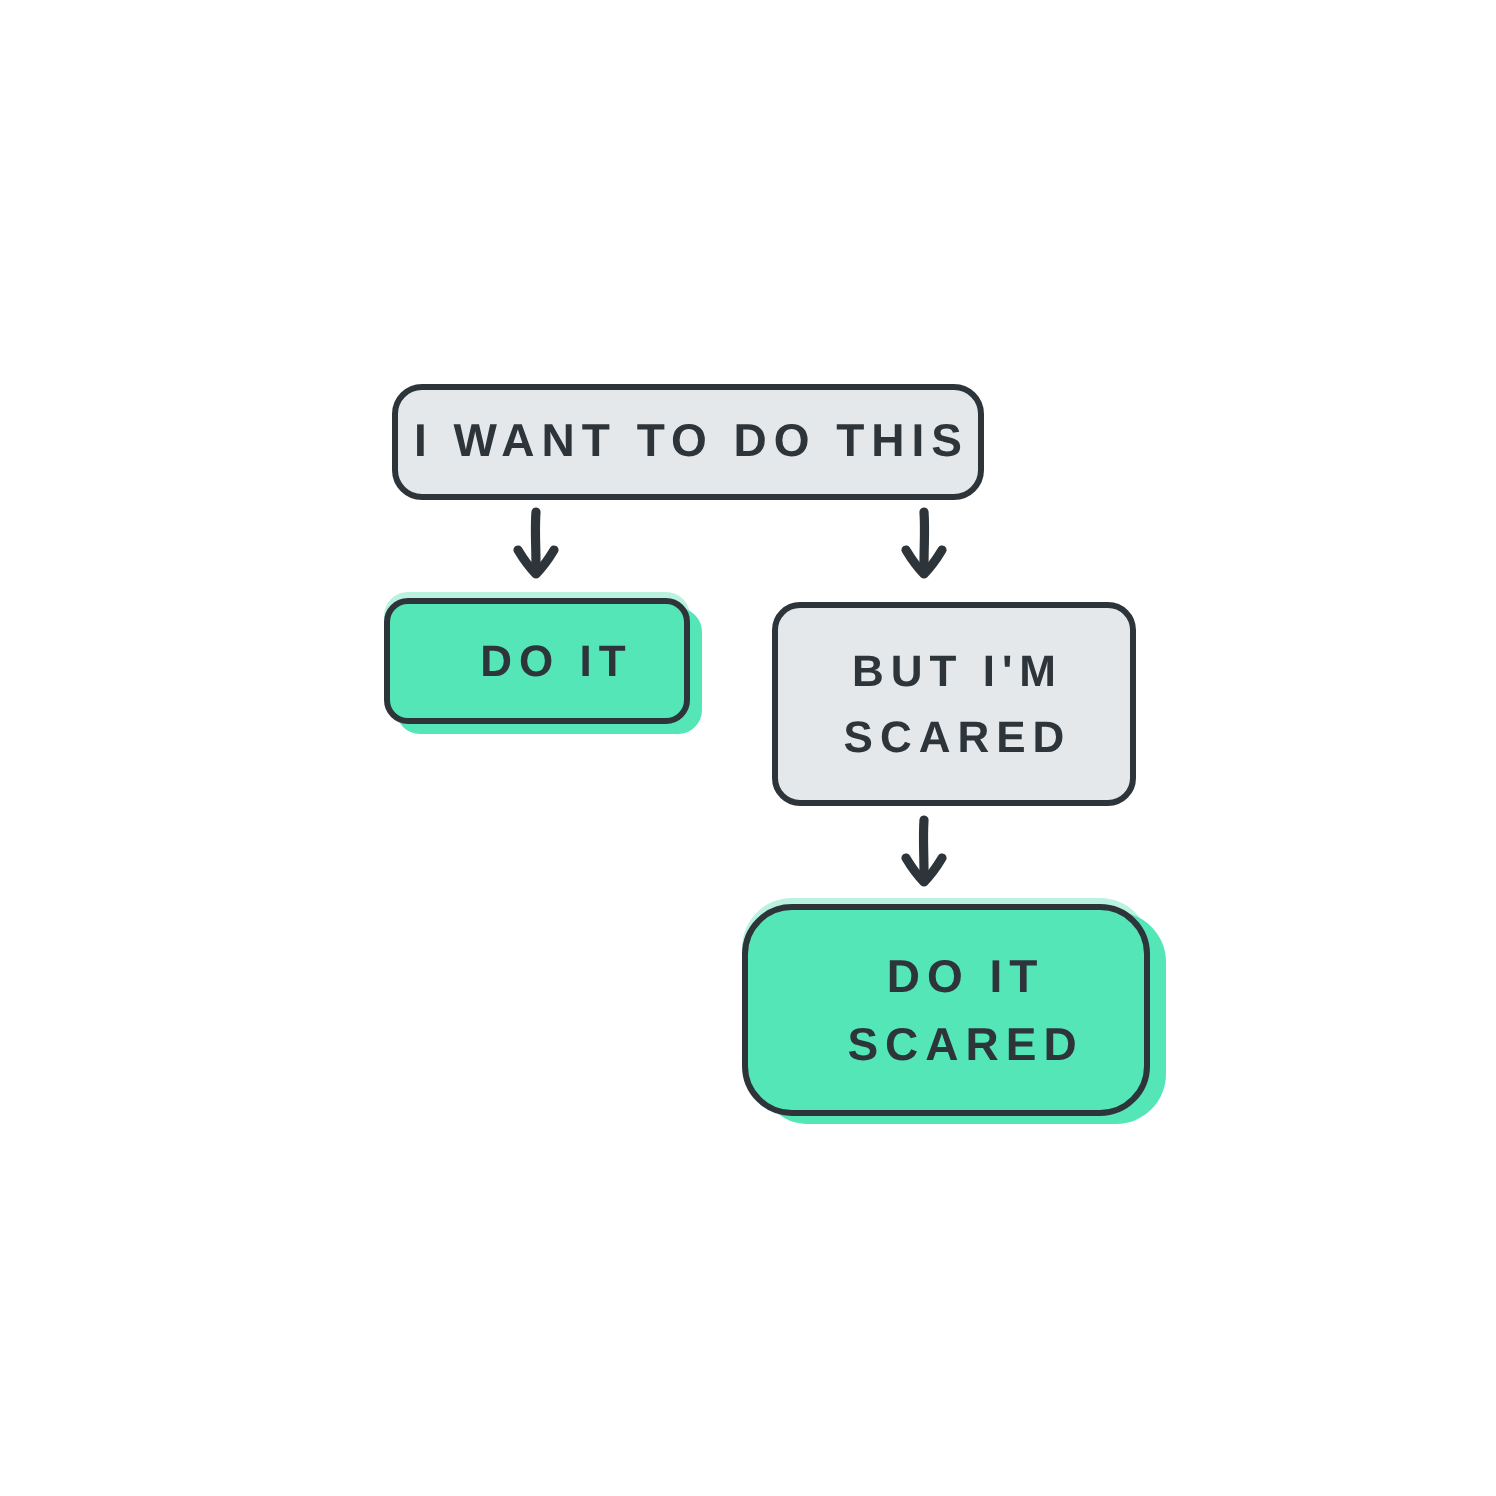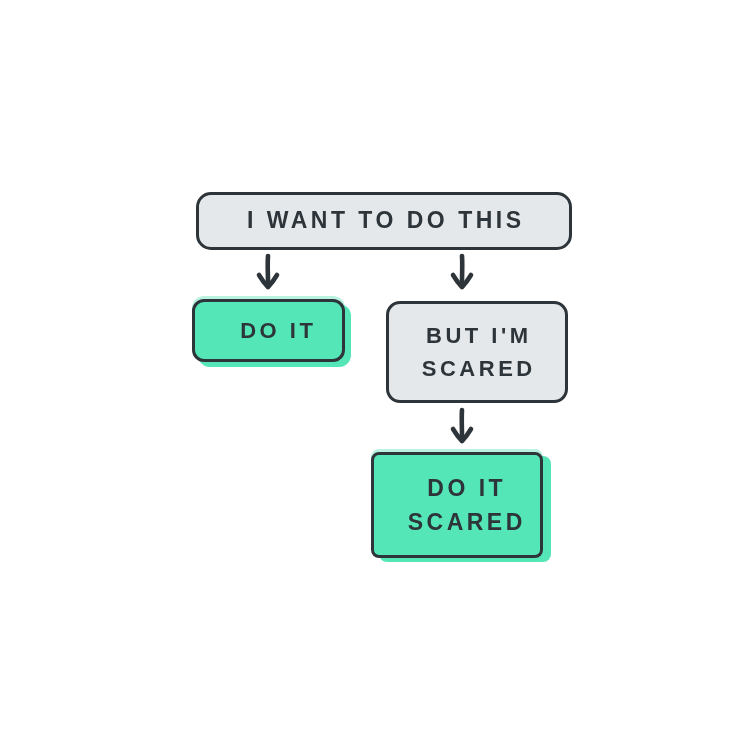--- a/index.html
+++ b/index.html
@@ -39,38 +39,38 @@
     display:block;
     padding-left:3.5px; 
   }
   .gray{ background:var(--gray-fill); }
   .green{
     background:var(--green-fill);
     box-shadow:6px 5px 0 0 var(--green-shadow), 0 -3px 0 0 var(--green-glow);
     padding-left:16px;
   }
   .node-root{
-    left:196px; top:192px; width:376px; height:58px;
+    left:196px; top:192px; width:296px; height:58px;
     border-radius:15px;
     font-size:23px;
   }
   .node-do-it{
     left:192px; top:299px; width:153px; height:63px;
     border-radius:12px;
     font-size:22px;
   }
   .node-but-scared{
     left:386px; top:301px; width:182px; height:102px;
     border-radius:14px;
     font-size:22px;
     line-height:1.5;
   }
   .node-do-it-scared{
-    left:371px; top:452px; width:172px; height:106px;
-    border-radius:8px;
+    left:371px; top:452px; width:204px; height:106px;
+    border-radius:25px;
     font-size:23px;
     line-height:1.5;
     box-shadow:8px 4px 0 0 var(--green-shadow), 0 -3px 0 0 var(--green-glow);
   }
   .node-but-scared span, .node-do-it-scared span{
     max-width:150px; 
   }
   .arrow{
     position:absolute;
     color:var(--ink);

